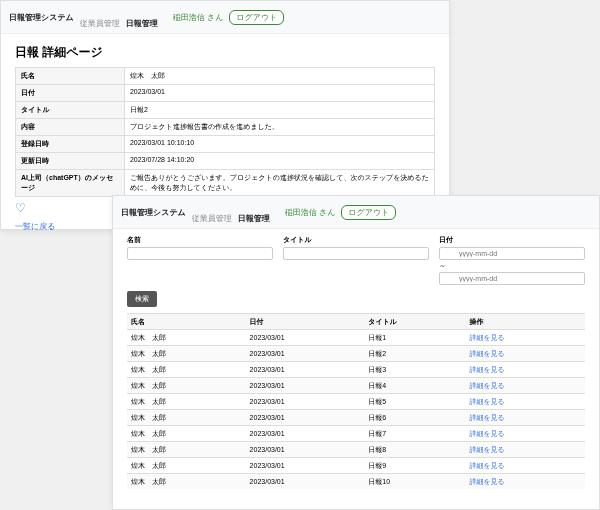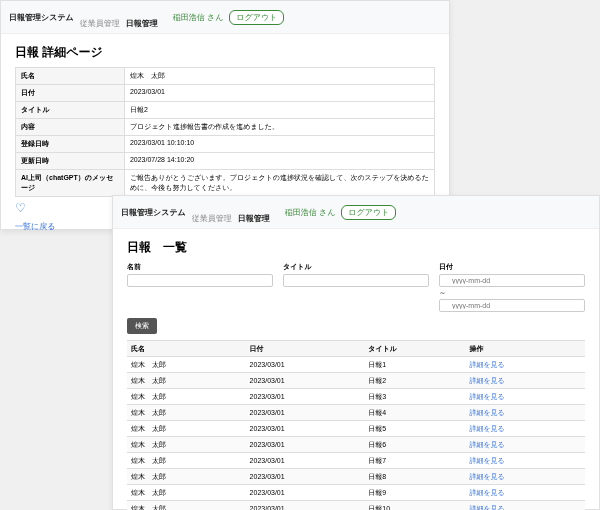--- a/index.html
+++ b/index.html
@@ -54,21 +54,21 @@
     font-weight: 600;
   }
 
   .heart { color: #3b7bd6; font-size: 12px; margin-top: 4px; cursor: pointer; }
   .back-link { color: #2d6cdf; font-size: 8px; margin-top: 6px; display: inline-block; }
 
   .search-row { display: flex; gap: 10px; margin-bottom: 4px; }
   .search-col { flex: 1; }
   .search-col label { display: block; font-size: 7px; font-weight: 600; margin-bottom: 2px; }
   .search-col input {
-    width: 100%; padding: 2px 12px; font-size: 7px;
+    width: 100%; padding: 2px 19px; font-size: 7px;
     border: 1px solid #ccc; border-radius: 2px;
   }
   .date-col .tilde { text-align: left; font-size: 7px; margin: 1px 0; }
   .btn-search {
     background: #555; color: #fff; border: none;
     padding: 3px 8px; font-size: 7px; border-radius: 2px;
     margin: 2px 0 6px;
   }
 
   table.list { width: 100%; border-collapse: collapse; }
@@ -134,21 +134,20 @@
 
 <div class="window win-list">
   <div class="navbar">
     <span class="brand">日報管理システム</span>
     <span class="nav-link">従業員管理</span>
     <span class="nav-link active">日報管理</span>
     <span class="nav-user">稲田浩信 さん</span>
     <span class="btn-logout">ログアウト</span>
   </div>
   <div class="content">
-    <div class="page-title">日報　一覧</div>
 
     <div class="search-row">
       <div class="search-col">
         <label>名前</label>
         <input type="text" style="">
       </div>
       <div class="search-col">
         <label>タイトル</label>
         <input type="text" style="">
       </div>

